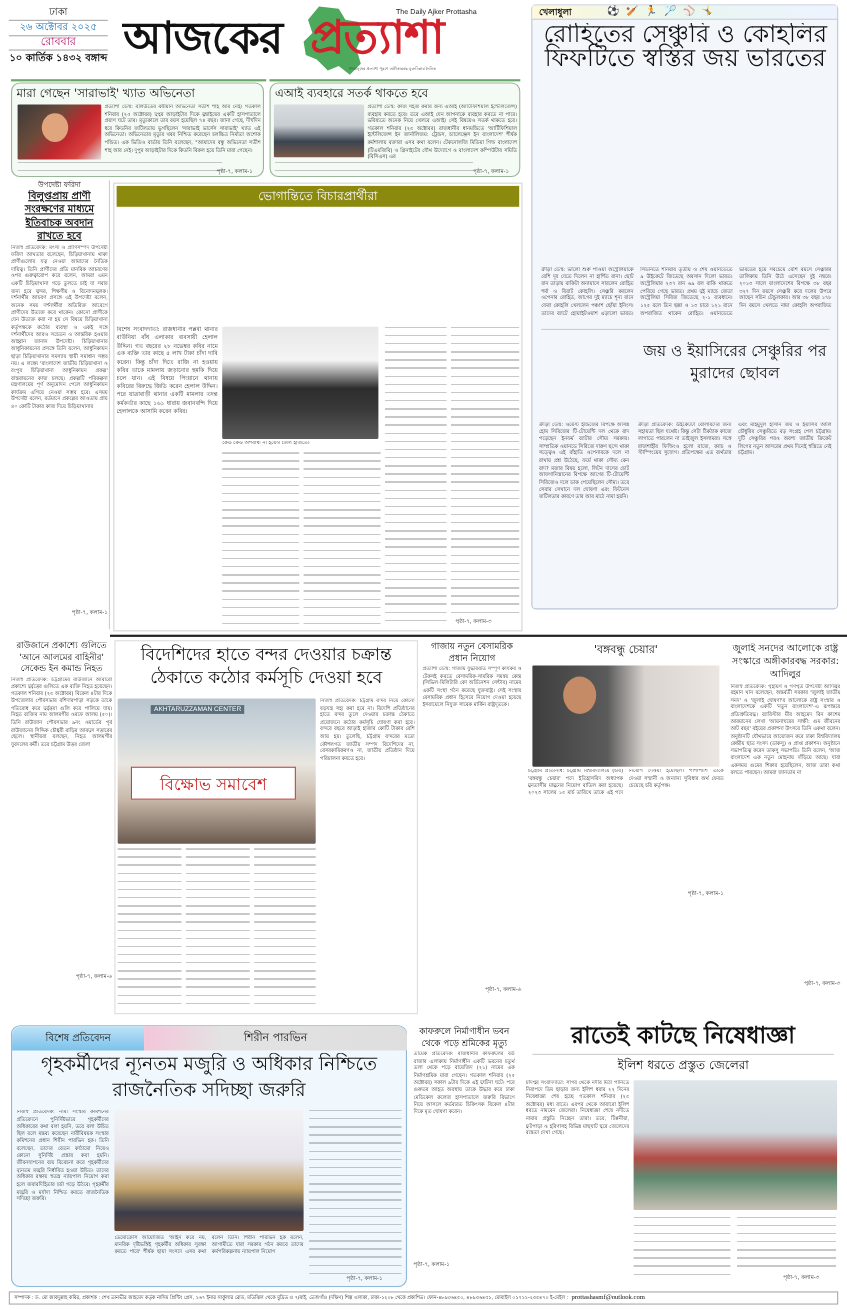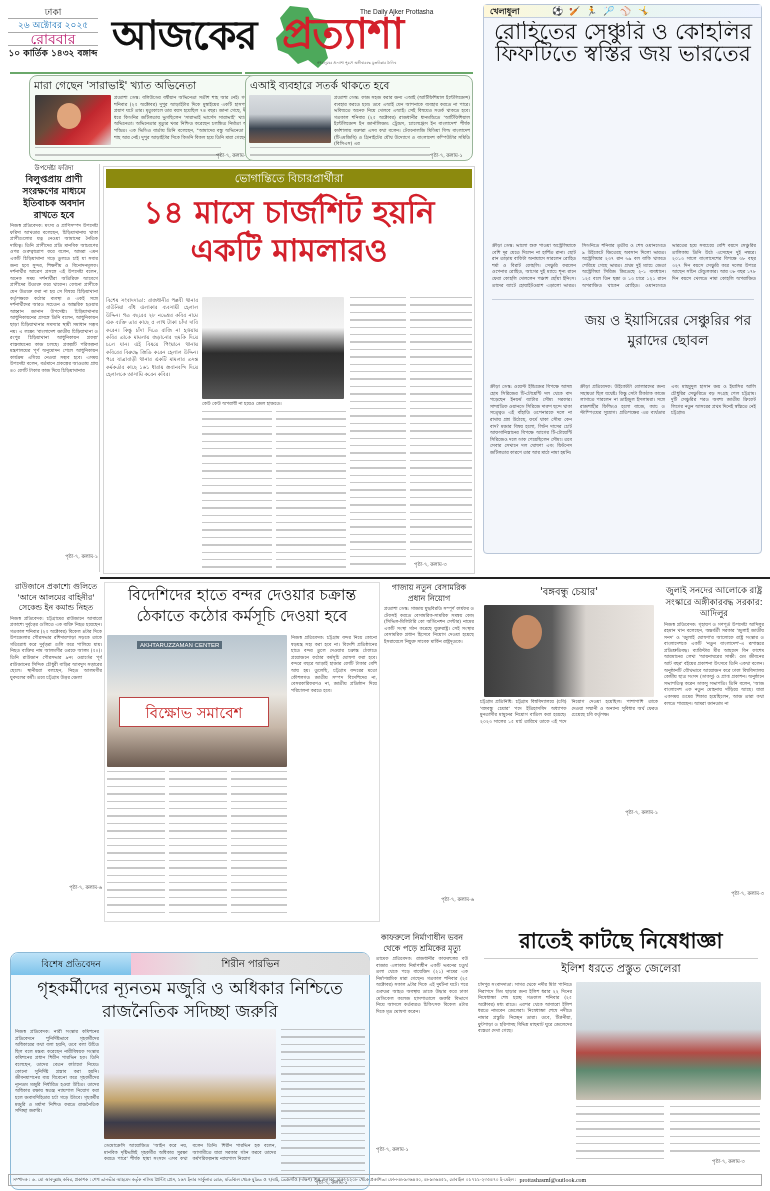--- a/index.html
+++ b/index.html
@@ -15,38 +15,38 @@
   .box{border:1px solid #9ab59a;border-radius:8px;}
   .lines{background-image:repeating-linear-gradient(to bottom,#9a9a9a 0,#9a9a9a 1.3px,transparent 1.3px,transparent 7.4px);opacity:.55;}
 </style>
 </head>
 <body>
 
 <div class="abs" style="left:0;top:0;width:480px;height:72px;">
   <div class="abs" style="left:8px;top:6px;width:90px;height:60px;text-align:center;font-family:'DejaVu Sans',sans-serif;">
     <div style="font-size:9px;line-height:12px;color:#222;border-bottom:1px solid #aaa;">ঢাকা</div>
     <div style="font-size:9px;line-height:13px;color:#1a72b8;border-bottom:1px solid #aaa;">২৬ অক্টোবর ২০২৫</div>
-    <div style="font-size:14px;line-height:12px;color:#b8166b;border-bottom:1px solid #aaa;">রোববার</div>
+    <div style="font-size:10px;line-height:12px;color:#b8166b;border-bottom:1px solid #aaa;">রোববার</div>
     <div style="font-size:9px;line-height:14px;color:#111;font-weight:bold;">১০ কার্তিক ১৪৩২ বঙ্গাব্দ</div>
   </div>
   <div class="abs" style="left:112px;top:2px;width:330px;height:68px;">
     <svg class="abs" style="left:156px;top:2px;" width="70" height="66" viewBox="0 0 70 66">
       <path d="M22 2 L40 4 L46 14 L58 16 L62 28 L56 40 L60 54 L50 64 L40 56 L30 60 L20 50 L10 46 L8 34 L16 26 L12 14 Z" fill="#2e9a3e" opacity="0.85"></path>
     </svg>
     <div class="abs" style="left:170px;top:8px;font-family:'DejaVu Sans',sans-serif;font-weight:bold;font-size:42px;line-height:48px;color:#d3202b;letter-spacing:-1px;">প্রত্যাশা</div>
     <div class="abs" style="left:0;top:10px;font-family:'DejaVu Sans',sans-serif;font-weight:bold;font-size:40px;line-height:46px;color:#111;letter-spacing:-1px;">আজকের</div>
     <div class="abs" style="left:248px;top:6px;font-family:'Liberation Sans',sans-serif;font-size:6.5px;color:#222;">The Daily Ajker Prottasha</div>
     <div class="abs" style="left:205px;top:58px;font-family:'DejaVu Sans',sans-serif;font-size:3.6px;color:#333;white-space:nowrap;">গণমানুষের প্রত্যাশা পূরণে অঙ্গীকারবদ্ধ মুক্তচিন্তার দৈনিক</div>
   </div>
 </div>
 
 <div class="abs rule" style="left:10px;top:72px;width:232px;height:2px;"></div>
 <div class="abs rule" style="left:245px;top:72px;width:228px;height:2px;"></div>
 
-<div class="abs box" style="left:10px;top:75px;width:230px;height:86px;background:#f4faf4;margin-left:19px;">
+<div class="abs box" style="left:10px;top:75px;width:230px;height:86px;background:#f4faf4;">
   <div class="hd abs" style="left:4px;top:2px;width:222px;font-size:10.5px;line-height:14px;text-align:left;font-weight:normal;">মারা গেছেন 'সারাভাই' খ্যাত অভিনেতা</div>
   <div class="abs photo" style="left:5px;top:19px;width:76px;height:50px;background:linear-gradient(135deg,#3a3a3a 0%,#6b4b3a 35%,#c0272e 60%,#d94040 80%,#ddd 100%);">
     <div style="position:absolute;left:22px;top:8px;width:24px;height:26px;border-radius:50%;background:#e0a57c;"></div>
   </div>
   <div class="txt sm abs" style="left:84px;top:19px;width:142px;height:52px;">প্রত্যাশা ডেস্ক: বলিউডের বর্ষীয়ান অভিনেতা সতীশ শাহ আর নেই। গতকাল শনিবার (২৫ অক্টোবর) দুপুর আড়াইটার দিকে মুম্বাইয়ের একটি হাসপাতালে প্রয়াণ ঘটে তার। মৃত্যুকালে তার বয়স হয়েছিল ৭৪ বছর। জানা গেছে, দীর্ঘদিন ধরে কিডনির জটিলতায় ভুগছিলেন 'সারাভাই ভার্সেস সারাভাই' খ্যাত এই অভিনেতা। অভিনেতার মৃত্যুর খবর নিশ্চিত করেছেন চলচ্চিত্র নির্মাতা অশোক পন্ডিত। এক ভিডিও বার্তায় তিনি বলেছেন, "আমাদের বন্ধু অভিনেতা সতীশ শাহ আর নেই। দুপুর আড়াইটার দিকে কিডনি বিকল হয়ে তিনি মারা গেছেন।</div>
   <div class="abs lines" style="left:5px;top:71px;width:186px;height:12px;"></div>
   <div class="abs pageref" style="left:186px;top:76px;">পৃষ্ঠা-৭, কলাম-১</div>
 </div>
 
 <div class="abs box" style="left:245px;top:75px;width:228px;height:86px;background:#f4faf4;">
@@ -65,31 +65,30 @@
   <div class="hd abs" style="left:8px;top:16px;width:262px;font-size:22px;line-height:22px;font-weight:normal;">রোহিতের সেঞ্চুরি ও কোহলির ফিফটিতে স্বস্তির জয় ভারতের</div>
   <div class="txt sm abs" style="left:8px;top:238px;width:264px;height:52px;column-count:3;column-gap:6px;">ক্রীড়া ডেস্ক: ভালো শুরু পাওয়া অস্ট্রেলিয়াকে বেশি দূর যেতে দিলেন না হার্শিত রানা। ছোট রান তাড়ায় বাকিটা অনায়াসে সারলেন রোহিত শর্মা ও বিরাট কোহলি। সেঞ্চুরি করলেন ওপেনার রোহিত, আগের দুই ম্যাচে শূন্য রানে ফেরা কোহলি খেললেন পঞ্চাশ ছোঁয়া ইনিংস। তাদের ব্যাটে হোয়াইটওয়াশ এড়ালো ভারত। সিডনিতে শনিবার তৃতীয় ও শেষ ওয়ানডেতে ৯ উইকেটে জিতেছে অবসান দিলো ভারত। অস্ট্রেলিয়ার ২৩৭ রান ৬৯ বল বাকি থাকতে পেরিয়ে গেছে ভারত। প্রথম দুই ম্যাচে জেতা অস্ট্রেলিয়া সিরিজ জিতেছে ২-১ ব্যবধানে। ১২৫ বলে তিন ছক্কা ও ১৩ চারে ১২১ রানে অপরাজিত থাকেন রোহিত। ওয়ানডেতে ভারতের হয়ে সবচেয়ে বেশি বয়সে সেঞ্চুরির তালিকায় তিনি উঠে এসেছেন দুই নম্বরে। ২০১৩ সালে বাংলাদেশের বিপক্ষে ৩৮ বছর ৩২৭ দিন বয়সে সেঞ্চুরি করে দলের উপরে আছেন সচিন টেন্ডুলকার। আর ৩৮ বছর ১৭৮ দিন বয়সে খেলতে নামা কোহলি অপরাজিত থাকেন ৮১ বলে ৭৪ রানে। তার সঙ্গে রোহিতের ১৭০ রান জুটি ১৬৮ রানের</div>
   <div class="abs rule" style="left:8px;top:294px;width:262px;height:1px;background:#c7cfdc;"></div>
   <div class="txt sm abs" style="left:6px;top:379px;width:82px;height:162px;">ক্রীড়া ডেস্ক: ওয়েস্ট ইন্ডিজের বিপক্ষে আসন্ন হোম সিরিজের টি-টোয়েন্টি দল থেকে বাদ পড়েছেন ইনফর্ম ব্যাটার সৌম্য সরকার। সাম্প্রতিক ওয়ানডে সিরিজে দারুণ ছন্দে থাকা সত্ত্বেও এই বাঁহাতি ওপেনারকে দলে না রাখায় প্রশ্ন উঠেছে, ফর্মে থাকা সৌম্য কেন বাদ? মজার বিষয় হলো, লিটন দাসের চোট আফগানিস্তানের বিপক্ষে আগের টি-টোয়েন্টি সিরিজেও দলে ডাক পেয়েছিলেন সৌম্য। তবে সেবার সেখানে দল ঘোষণা এবং ফিটনেস জটিলতার কারণে তার আর মাঠে নামা হয়নি।</div>
   <div class="hd abs" style="left:98px;top:305px;width:172px;font-size:14px;line-height:20px;font-weight:normal;">জয় ও ইয়াসিরের সেঞ্চুরির পর মুরাদের ছোবল</div>
   <div class="txt sm abs" style="left:96px;top:379px;width:176px;height:162px;column-count:2;column-gap:6px;">ক্রীড়া প্রতিবেদক: উইকেটটা বোলারদের জন্য সহায়তা ছিল যথেষ্ট। কিন্তু সেটা ঠিকঠাক কাজে লাগাতে পারলেন না তাইজুল ইসলামরা। সঙ্গে রাজশাহীর ফিল্ডিংও হলো বাজে, ক্যাচ ও স্টাম্পিংয়ের সুযোগ। প্রতিপক্ষের এত ব্যর্থতার এবং মাহমুদুল হাসান জয় ও ইয়াসির আলি চৌধুরির সেঞ্চুরিতে বড় সংগ্রহ পেল চট্টগ্রাম। দুটি সেঞ্চুরির পরও অবশ্য জাতীয় ক্রিকেট লিগের নতুন আসরের প্রথম দিনেই স্বস্তিতে নেই চট্টগ্রাম।</div>
 </div>
 
 <div class="abs" style="left:10px;top:164px;width:88px;height:408px;">
   <div class="hd" style="font-size:6.5px;line-height:9px;font-weight:normal;">উপদেষ্টা ফরিদা</div>
-  <div class="hd" style="font-size:9px;line-height:12px;">বিলুপ্তপ্রায় প্রাণী সংরক্ষণের মাধ্যমে ইতিবাচক অবদান রাখতে হবে</div>
+  <div class="hd" style="font-size:9px;line-height:12px;text-decoration:underline;">বিলুপ্তপ্রায় প্রাণী সংরক্ষণের মাধ্যমে ইতিবাচক অবদান রাখতে হবে</div>
   <div class="txt sm" style="height:330px;margin-top:2px;">নিজস্ব প্রতিবেদক: মৎস্য ও প্রাণিসম্পদ উপদেষ্টা ফরিদা আখতার বলেছেন, চিড়িয়াখানায় থাকা প্রাণীগুলোর যত্ন নেওয়া আমাদের নৈতিক দায়িত্ব। তিনি প্রাণীদের প্রতি মানবিক আচরণের ওপর গুরুত্বারোপ করে বলেন, আমরা এমন একটি চিড়িয়াখানা গড়ে তুলতে চাই যা সবার জন্য হবে সুন্দর, শিক্ষণীয় ও বিনোদনমূলক। দর্শনার্থীর আচরণ প্রসঙ্গে এই উপদেষ্টা বলেন, অনেক সময় দর্শনার্থীরা অতিরিক্ত আবেগে প্রাণীদের উত্যক্ত করে থাকেন। কোনো প্রাণীকে যেন উত্যক্ত করা না হয় সে বিষয়ে চিড়িয়াখানা কর্তৃপক্ষকে কঠোর ব্যবস্থা ও একই সঙ্গে দর্শনার্থীদের আরও সচেতন ও আন্তরিক হওয়ার আহ্বান জানান উপদেষ্টা। চিড়িয়াখানার আধুনিকায়নের প্রসঙ্গে তিনি বলেন, আধুনিকায়ন ছাড়া চিড়িয়াখানার সমস্যার স্থায়ী সমাধান সম্ভব নয়। এ লক্ষ্যে 'বাংলাদেশ জাতীয় চিড়িয়াখানা ও রংপুর চিড়িয়াখানা আধুনিকায়ন প্রকল্প' বাস্তবায়নের কাজ চলছে। প্রকল্পটি পরিকল্পনা মন্ত্রণালয়ের পূর্ণ অনুমোদন পেলে আধুনিকায়ন কার্যক্রম এগিয়ে নেওয়া সম্ভব হবে। এসময় উপদেষ্টা বলেন, বর্তমানে প্রকল্পের আওতায় প্রায় ৪০ কোটি টাকার কাজ দিয়ে চিড়িয়াখানার</div>
   <div class="pageref" style="text-align:right;">পৃষ্ঠা-৭, কলাম-১</div>
 </div>
 <div class="abs" style="left:99px;top:164px;width:1px;height:408px;background:#ccc;"></div>
 
 <div class="abs" style="left:103px;top:166px;width:372px;height:408px;border:1px solid #d4d4d4;">
   <div class="abs" style="left:2px;top:2px;width:366px;height:19px;background:#8c8a0e;">
     <div class="hd" style="color:#fff;font-size:11px;line-height:19px;font-weight:normal;">ভোগান্তিতে বিচারপ্রার্থীরা</div>
   </div>
-  <div class="hd abs" style="left:2px;top:26px;width:366px;font-size:31px;line-height:38px;color:#d3202b;">১৪ মাসে চার্জশিট হয়নি একটি মামলারও</div>
   <div class="txt abs" style="left:2px;top:130px;width:92px;height:272px;">বিশেষ সংবাদদাতা: রাজধানীর পল্লবী থানার বাউনিয়া বাঁধ এলাকার ব্যবসায়ী হেলাল উদ্দিন। গত বছরের ২৮ নভেম্বর কবির নামে এক ব্যক্তি তার কাছে ৫ লাখ টাকা চাঁদা দাবি করেন। কিন্তু চাঁদা দিতে রাজি না হওয়ায় কবির তাকে মামলায় জড়ানোর হুমকি দিয়ে চলে যান। এই বিষয়ে পিংয়ানে থানায় কবিরের বিরুদ্ধে জিডি করেন হেলাল উদ্দিন। পরে যাত্রাবাড়ী থানার একটি মামলার তদন্ত কর্মকর্তার কাছে ১৬১ ধারায় জবানবন্দি দিয়ে হেলালকে আসামি করেন কবির।</div>
   <div class="abs photo" style="left:98px;top:130px;width:142px;height:102px;background:linear-gradient(180deg,#e8e8e8 0%,#f4f4f4 30%,#2d2d2d 55%,#3a3a3a 75%,#5a5a5a 100%);"></div>
   <div class="txt sm abs" style="left:98px;top:234px;width:142px;height:8px;">কেউ কেউ অপরাধী না হয়েও জেল হাজতে।</div>
   <div class="abs lines" style="left:98px;top:244px;width:70px;height:158px;"></div>
   <div class="abs lines" style="left:172px;top:244px;width:70px;height:158px;"></div>
   <div class="abs lines" style="left:246px;top:130px;width:56px;height:272px;"></div>
   <div class="abs lines" style="left:306px;top:130px;width:62px;height:262px;"></div>
   <div class="abs pageref" style="left:310px;top:394px;">পৃষ্ঠা-৭, কলাম-৩</div>
 </div>
 
@@ -129,21 +128,21 @@
   <div class="txt sm" style="height:110px;column-count:2;column-gap:5px;">চট্টগ্রাম প্রতিনিধি: চট্টগ্রাম বিশ্ববিদ্যালয়ে (চবি) 'বঙ্গবন্ধু চেয়ার' পদে ইতিহাসবিদ অধ্যাপক মুনতাসীর মামুনের নিয়োগ বাতিল করা হয়েছে। ২০২৩ সালের ১৫ মার্চ তারিখে তাকে এই পদে নিয়োগ দেওয়া হয়েছিল। পাশাপাশি তাকে দেওয়া সম্মানী ও অন্যান্য সুবিধার অর্থ ফেরত চেয়েছে চবি কর্তৃপক্ষ।</div>
   <div class="pageref" style="text-align:right;">পৃষ্ঠা-৭, কলাম-১</div>
 </div>
 
 <div class="abs" style="left:664px;top:585px;width:100px;height:336px;">
   <div class="hd" style="font-size:8.5px;line-height:11.5px;font-weight:normal;">জুলাই সনদের আলোকে রাষ্ট্র সংস্কারে অঙ্গীকারবদ্ধ সরকার: আদিলুর</div>
   <div class="txt sm" style="height:268px;margin-top:2px;">নিজস্ব প্রতিবেদক: গৃহায়ণ ও গণপূর্ত উপদেষ্টা আদিলুর রহমান খান বলেছেন, অন্তর্বর্তী সরকার 'জুলাই জাতীয় সনদ' ও 'জুলাই ঘোষণা'র আলোকে রাষ্ট্র সংস্কার ও বাংলাদেশকে একটি 'নতুন বাংলাদেশ'-এ রূপান্তরে প্রতিশ্রুতিবদ্ধ। ব্যারিস্টার মীর আহমেদ বিন কাশেম আরমানের লেখা 'আয়নাঘরের সাক্ষী: গুম জীবনের আট বছর' বইয়ের প্রকাশনা উৎসবে তিনি একথা বলেন। অনুষ্ঠানটি যৌথভাবে আয়োজন করে ঢাকা বিশ্ববিদ্যালয় কেন্দ্রীয় ছাত্র সংসদ (ডাকসু) ও প্রাপ্ত প্রকাশন। অনুষ্ঠানে সভাপতিত্ব করেন ডাকসু সভাপতি। তিনি বলেন, 'আজ বাংলাদেশ এক নতুন মোহনায় দাঁড়িয়ে আছে। যারা একসময় গুমের শিকার হয়েছিলেন, আজ তারা কথা বলতে পারছেন। আমরা জানতাম না</div>
   <div class="pageref" style="text-align:right;">পৃষ্ঠা-৭, কলাম-৩</div>
 </div>
 
-<div class="abs box" style="left:10px;top:932px;width:360px;height:238px;background:#f1f8fd;border-color:#8cb9d6;margin-top:20px;">
+<div class="abs box" style="left:10px;top:932px;width:360px;height:238px;background:#f1f8fd;border-color:#8cb9d6;">
   <div class="abs" style="left:0;top:0;width:120px;height:22px;background:linear-gradient(180deg,#bde2f7,#7cc2ea);border-radius:8px 0 0 0;">
     <div class="hd" style="font-size:9px;line-height:22px;font-weight:normal;">বিশেষ প্রতিবেদন</div>
   </div>
   <div class="abs" style="left:120px;top:0;width:239px;height:22px;background:linear-gradient(90deg,#f4c6d8 0%,#e3e3e3 30%,#dedede 100%);border-radius:0 8px 0 0;">
     <div class="hd" style="font-size:10px;line-height:22px;font-weight:normal;">শিরীন পারভিন</div>
   </div>
   <div class="hd abs" style="left:4px;top:24px;width:350px;font-size:17px;line-height:23px;font-weight:normal;">গৃহকর্মীদের ন্যূনতম মজুরি ও অধিকার নিশ্চিতে রাজনৈতিক সদিচ্ছা জরুরি</div>
   <div class="txt sm abs" style="left:4px;top:76px;width:84px;height:156px;">নিজস্ব প্রতিবেদক: নারী সংস্কার কমিশনের প্রতিবেদনে পুনির্দিষ্টভাবে গৃহকর্মীদের অধিকারের কথা বলা হয়নি, তবে বলা উচিত ছিল বলে মন্তব্য করেছেন নারীবিষয়ক সংস্কার কমিশনের প্রধান শিরীন পারভিন হক। তিনি বলেছেন, তাদের বেতন কাঠামো নিয়েও কোনো সুনির্দিষ্ট প্রস্তাব করা হয়নি। জীবনযাপনের ব্যয় বিবেচনা করে গৃহকর্মীদের ন্যূনতম মজুরি নির্ধারিত হওয়া উচিত। তাদের অধিকার রক্ষায় স্বতন্ত্র ন্যায়পাল নিয়োগ করা হলে জবাবদিহিতার চর্চা গড়ে উঠবে। গৃহকর্মীর মজুরি ও মর্যাদা নিশ্চিত করতে রাজনৈতিক সদিচ্ছা জরুরি।</div>
   <div class="abs photo" style="left:93px;top:76px;width:172px;height:110px;background:linear-gradient(180deg,#f3f3f5 0%,#e7e4ec 40%,#c2a36a 65%,#3b3b4a 85%,#6a4b3a 100%);"></div>
   <div class="txt sm abs" style="left:93px;top:190px;width:172px;height:42px;column-count:2;column-gap:5px;">ডেমোক্রেসি আয়োজিত 'আইন করে নয়, মানবিক দৃষ্টিভঙ্গিই গৃহকর্মীর অধিকার সুরক্ষা করতে পারে' শীর্ষক ছায়া সংসদে এসব কথা বলেন তিনি। শিরীন পারভিন হক বলেন, আগামীতে যারা সরকার গঠন করবে তাদের কর্মপরিকল্পনায় ন্যায়পাল নিয়োগ</div>

